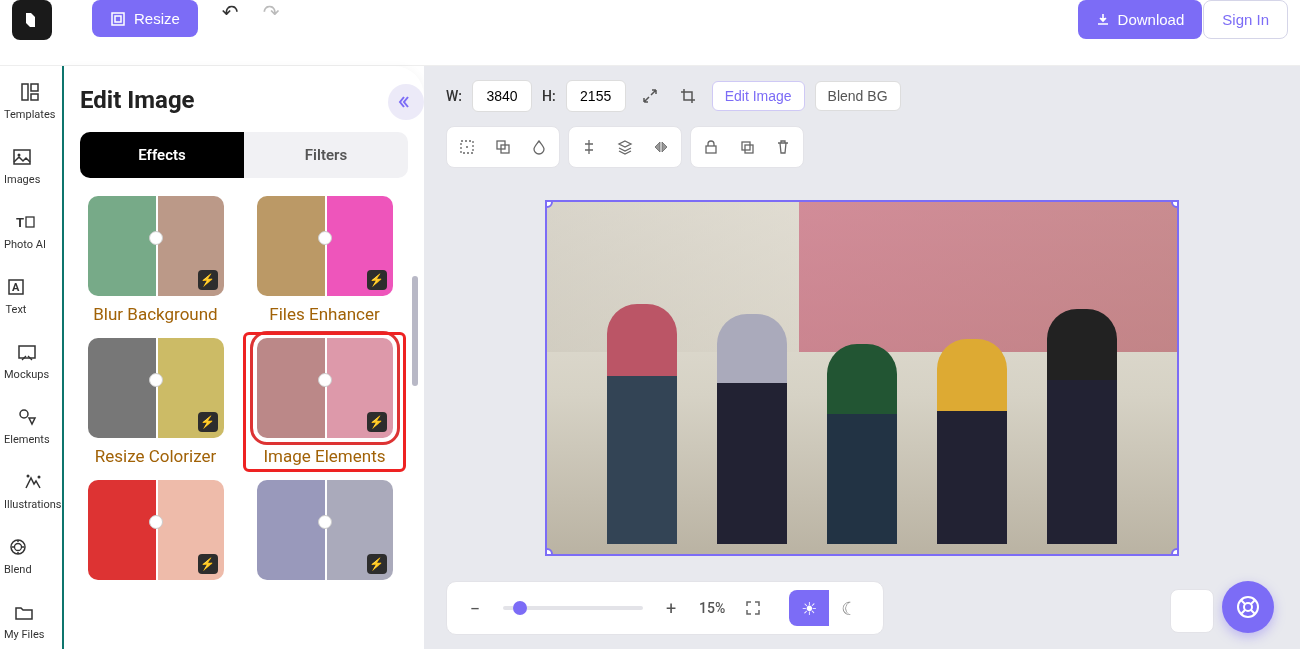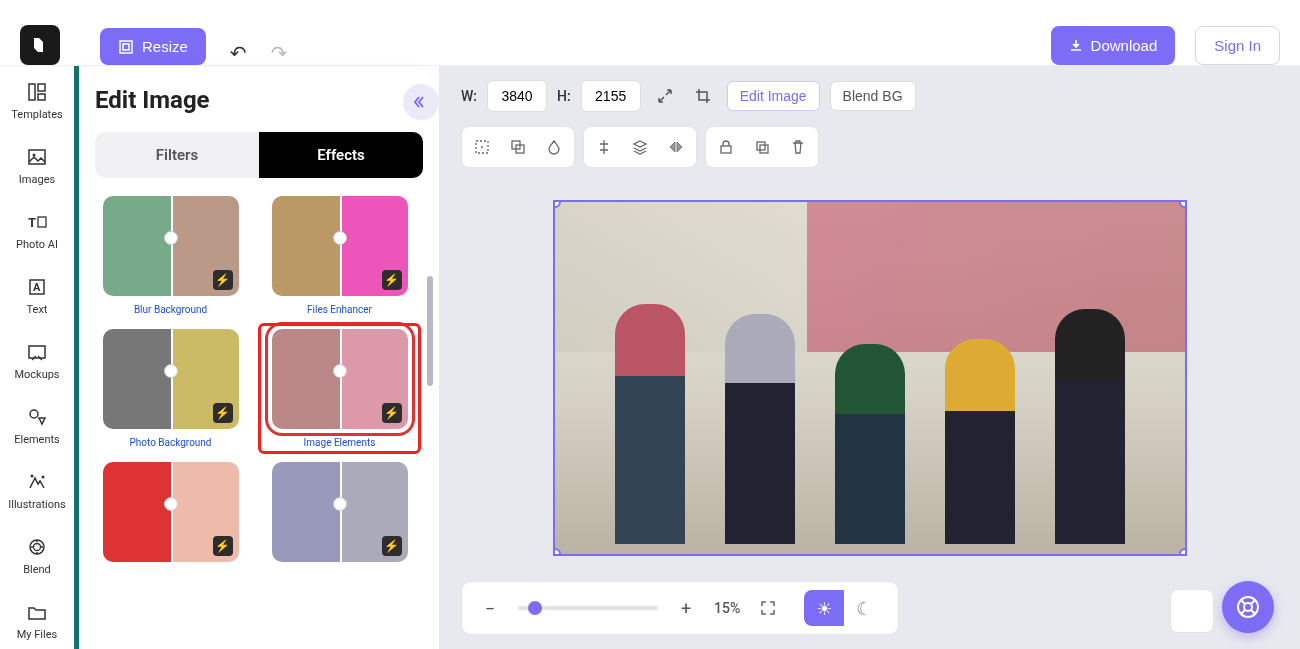--- a/index.html
+++ b/index.html
@@ -1,49 +1,49 @@
 <!DOCTYPE html>
 <html><head>
 <meta charset="utf-8">
 <style>
 * { margin: 0; padding: 0; box-sizing: border-box; }
 body { font-family: -apple-system, BlinkMacSystemFont, "Segoe UI", Roboto, sans-serif; background: #fff; width: 1300px; height: 649px; overflow: hidden; position: relative; }
 
-.topbar { height: 66px; display: flex; align-items: flex-end; padding: 0 20px; border-bottom: 1px solid #eee; background: #fff; }
+.topbar { height: 66px; display: flex; align-items: flex-start; padding: 0 12px; border-bottom: 1px solid #eee; background: #fff; }
 .logo { width: 40px; height: 40px; background: #1a1a1a; border-radius: 8px; display: flex; align-items: center; justify-content: center; color: #fff; font-weight: bold; font-size: 18px; margin-right: 40px; }
 .resize-btn { background: #7c6cf6; color: #fff; border: none; padding: 10px 18px; border-radius: 8px; font-size: 15px; font-weight: 500; display: flex; align-items: center; gap: 8px; cursor: pointer; }
 .undo-redo { display: flex; gap: 24px; margin-left: 24px; }
 .undo-redo span { font-size: 20px; cursor: pointer; }
 .undo-icon { color: #333; }
 .redo-icon { color: #bbb; }
-.topbar-right { margin-left: auto; display: flex; gap: 20px; border-radius: 16px; }
+.topbar-right { margin-left: auto; display: flex; gap: 1px; border-radius: 16px; }
 .download-btn { background: #7c6cf6; color: #fff; border: none; padding: 10px 18px; border-radius: 8px; font-size: 15px; font-weight: 500; display: flex; align-items: center; gap: 8px; cursor: pointer; }
 .signin-btn { background: #fff; color: #7c6cf6; border: 1px solid #d5d5e8; padding: 10px 18px; border-radius: 8px; font-size: 15px; font-weight: 500; cursor: pointer; }
 
 .main { display: flex; height: 583px; }
-.leftnav { width: 79px; border-right: 5px solid #0f766e; display: flex; flex-direction: column; align-items: center; padding-top: 10px; gap: 16px; }
+.leftnav { width: 64px; border-right: 2px solid #0f766e; display: flex; flex-direction: column; align-items: flex-start; padding-top: 10px; gap: 16px; }
 .nav-item { display: flex; flex-direction: column; align-items: center; gap: 4px; cursor: pointer; padding: 4px; }
 .nav-icon { width: 24px; height: 24px; display: flex; align-items: center; justify-content: center; color: #333; }
 .nav-label { font-size: 11px; color: #333; text-align: center; }
 
 .sidebar { width: 360px; background: #fff; border-top-right-radius: 30px; box-shadow: 2px 0 8px rgba(0,0,0,0.03); position: relative; padding: 20px 16px; }
 .sidebar-title { font-size: 24px; font-weight: 700; color: #222; margin-bottom: 18px; }
 .collapse-btn { position: absolute; top: 18px; right: 0; width: 36px; height: 36px; border-radius: 50%; background: #eceaf8; display: flex; align-items: center; justify-content: center; color: #7c6cf6; cursor: pointer; }
 .tabs { display: flex; background: #f1f1f4; border-radius: 10px; overflow: hidden; margin-bottom: 18px; }
 .tab { flex: 1; text-align: center; padding: 14px 0; font-size: 15px; font-weight: 600; cursor: pointer; }
 .tab.active { background: #000; color: #fff; }
 .tab:not(.active) { color: #555; }
 
 .effects-grid { display: grid; grid-template-columns: 1fr 1fr; gap: 14px 18px; overflow-y: auto; max-height: 430px; padding-right: 8px; }
 .effect-card { display: flex; flex-direction: column; align-items: center; cursor: pointer; }
 .effect-thumb { width: 136px; height: 100px; border-radius: 10px; background: linear-gradient(90deg,#a68 50%,#e7b 50%); position: relative; overflow: hidden; }
 .effect-thumb .divider { position: absolute; left: 50%; top: 0; bottom: 0; width: 2px; background: #fff; }
 .effect-thumb .knob { position: absolute; left: 50%; top: 35%; width: 14px; height: 14px; background: #fff; border-radius: 50%; transform: translateX(-50%); border: 1px solid #ccc; }
 .effect-thumb .bolt { position: absolute; right: 6px; bottom: 6px; width: 20px; height: 20px; background: #2d2d2d; border-radius: 4px; display: flex; align-items: center; justify-content: center; color: #f0c040; font-size: 12px; }
-.effect-label { font-size: 10px; color: #1d4ed8; margin-top: 8px; }
+.effect-label { font-size: 17px; color: #a16207; margin-top: 8px; }
 .effect-card.highlighted .effect-thumb { outline: 3px solid #d33; outline-offset: 4px; border-radius: 10px; }
 .effect-card.highlighted { position: relative; }
 .effect-card.highlighted::after { content:""; position:absolute; inset:-6px; border:3px solid #e22; border-radius:6px; pointer-events:none; }
 
 .thumb-blur { background: linear-gradient(90deg,#7a8 50%,#b98 50%); }
 .thumb-enhance { background: linear-gradient(90deg,#b96 50%,#e5b 50%); }
 .thumb-color { background: linear-gradient(90deg,#777 50%,#cb6 50%); }
 .thumb-sharp { background: linear-gradient(90deg,#b88 50%,#d9a 50%); }
 .thumb-red { background: linear-gradient(90deg,#d33 50%,#eba 50%); }
 .thumb-purple { background: linear-gradient(90deg,#99b 50%,#aab 50%); }
@@ -224,22 +224,22 @@
   <div class="sidebar">
     <div class="sidebar-title">Edit Image</div>
     <div class="collapse-btn">
       <span>
           <svg width="18" height="18" viewBox="0 0 18 18">
             <path d="M11 4l-4 5 4 5M7 4l-4 5 4 5" fill="none" stroke="#7c6cf6" stroke-width="2"></path>
           </svg>
         </span>
     </div>
     <div class="tabs">
+      <div class="tab active">Effects</div>
       <div class="tab">Filters</div>
-      <div class="tab active">Effects</div>
     </div>
     <div class="effects-grid">
       <div class="effect-card">
         <div class="effect-thumb thumb-blur">
             <div class="divider"></div>
             <div class="knob"></div>
             <div class="bolt">⚡</div>
           </div>
         <div class="effect-label">Blur Background</div>
       </div>
@@ -250,21 +250,21 @@
             <div class="bolt">⚡</div>
           </div>
         <div class="effect-label">Files Enhancer</div>
       </div>
       <div class="effect-card">
         <div class="effect-thumb thumb-color">
             <div class="divider"></div>
             <div class="knob"></div>
             <div class="bolt">⚡</div>
           </div>
-        <div class="effect-label">Photo Background</div>
+        <div class="effect-label">Resize Colorizer</div>
       </div>
       <div class="effect-card highlighted">
         <div class="effect-thumb thumb-sharp">
             <div class="divider"></div>
             <div class="knob"></div>
             <div class="bolt">⚡</div>
           </div>
         <div class="effect-label">Image Elements</div>
       </div>
       <div class="effect-card">

